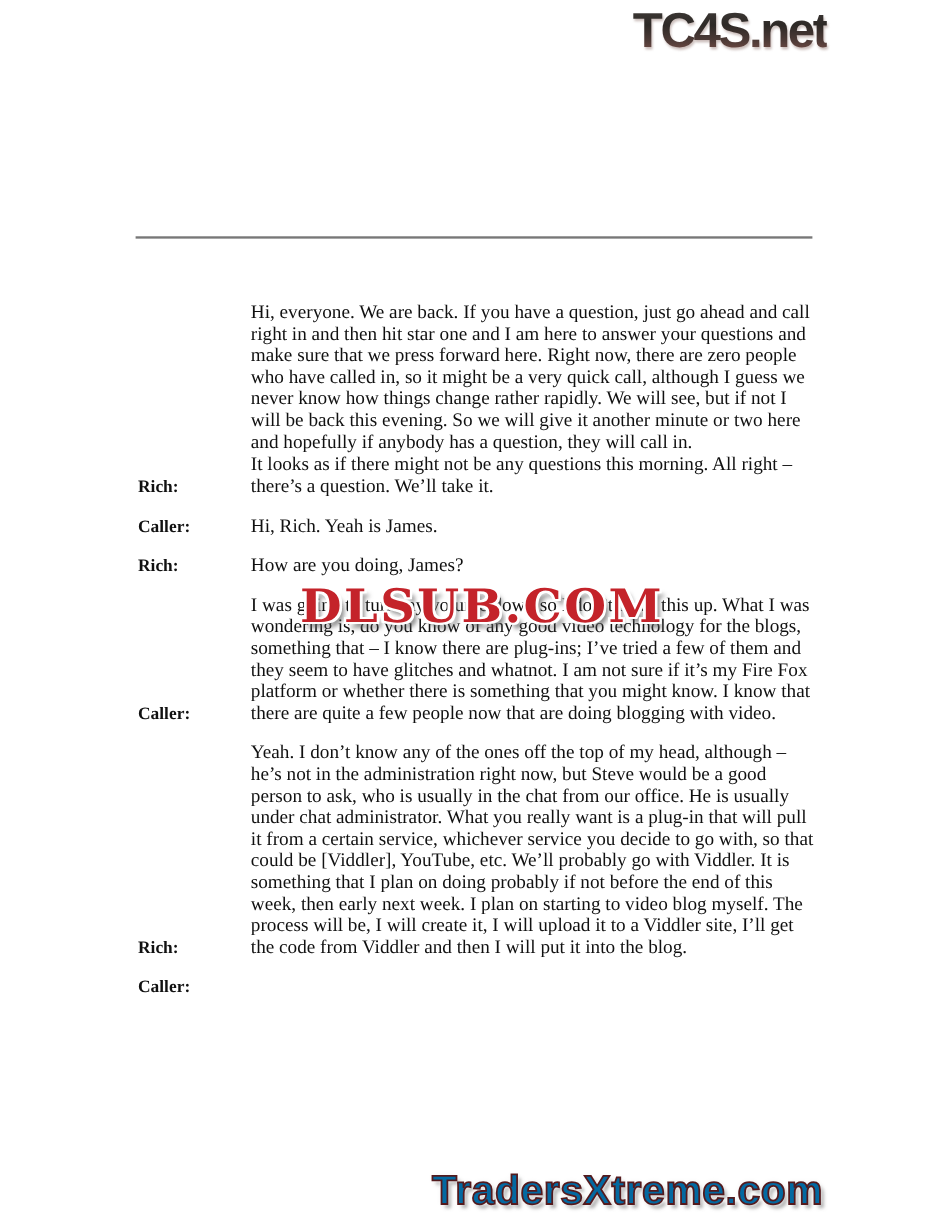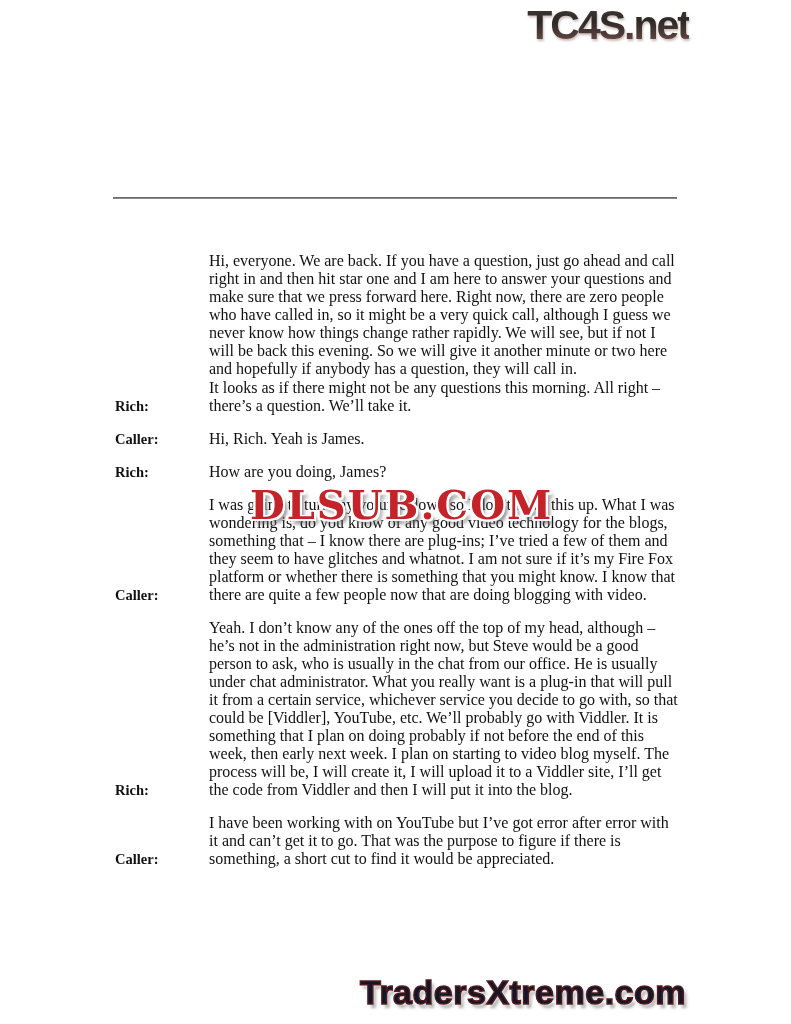--- a/index.html
+++ b/index.html
@@ -103,21 +103,21 @@
 
   
   .bottom-logo {
     position: absolute;
     top: 973px;
     right: 8px;
     font-family: "Liberation Sans", sans-serif;
     font-weight: bold;
     font-size: 34px;
     letter-spacing: 0.5px;
-    color: #0f172a;
+    color: #0369a1;
     -webkit-text-stroke: 1.5px #541a1d;
     text-shadow:
       0 0 3px #ffffff, 0 0 5px #f0f0f0,
       3px 4px 3px rgba(150,150,150,0.8);
   }
 </style>
 </head>
 <body>
 
 <div class="page">
@@ -160,23 +160,20 @@
 
   <div class="block">
     <div class="speaker">Rich:</div>
     <div class="speech">
           <p>Yeah. I don’t know any of the ones off the top of my head, although – he’s not in the administration right now, but Steve would be a good person to ask, who is usually in the chat from our office. He is usually under chat administrator. What you really want is a plug-in that will pull it from a certain service, whichever service you decide to go with, so that could be [Viddler], YouTube, etc. We’ll probably go with Viddler. It is something that I plan on doing probably if not before the end of this week, then early next week. I plan on starting to video blog myself. The process will be, I will create it, I will upload it to a Viddler site, I’ll get the code from Viddler and then I will put it into the blog.</p>
         </div>
   </div>
 
   <div class="block">
     <div class="speaker">Caller:</div>
-    <div class="speech">
-          <p>I have been working with on YouTube but I’ve got error after error with it and can’t get it to go. That was the purpose to figure if there is something, a short cut to find it would be appreciated.</p>
-        </div>
   </div>
 </div>
 
   <div class="stamp">DLSUB.COM</div>
 
   <div class="bottom-logo">TradersXtreme.com</div>
 
 </div>
 
 </body></html>

